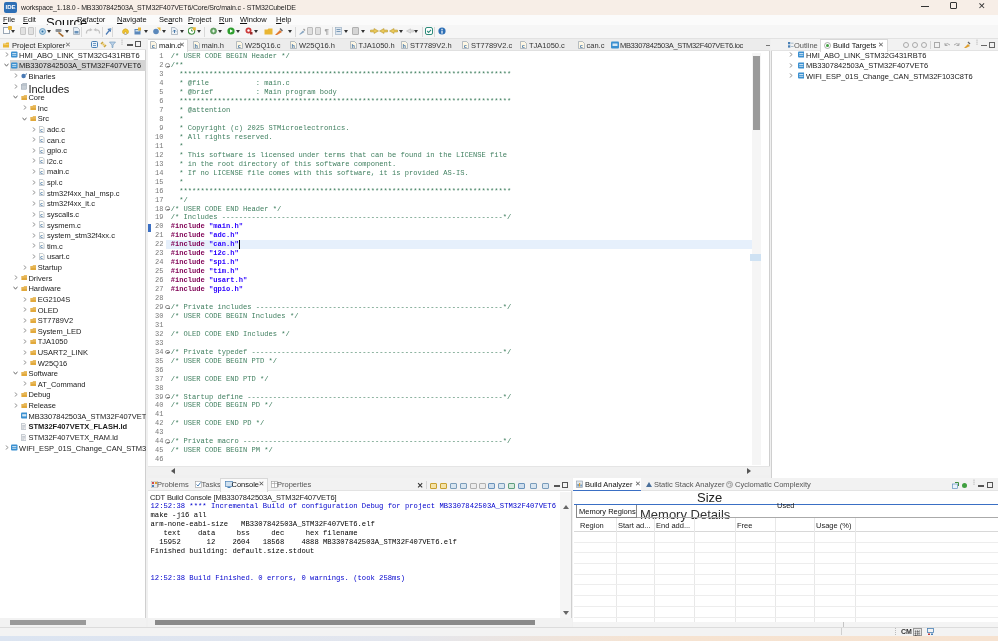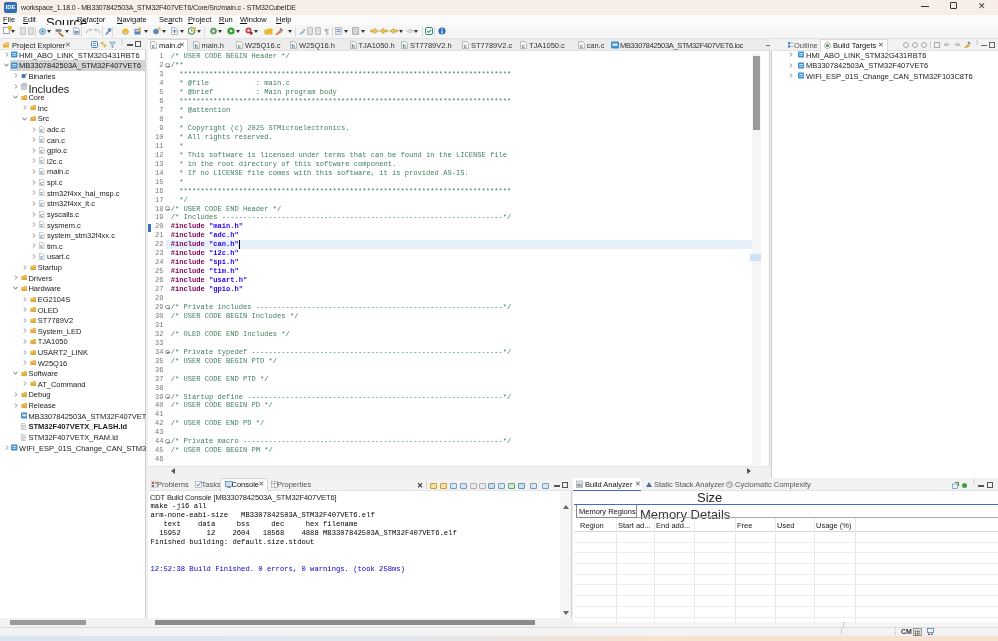--- a/index.html
+++ b/index.html
@@ -1018,21 +1018,21 @@
 <div class="abs" style="left:479px;top:482.5px;width:6.5px;height:6.5px;background:#ececec;border-radius:1px;border:1px solid #b0b0b0;"></div>
 <div class="abs" style="left:488px;top:482.5px;width:6.5px;height:6.5px;background:#cfdeed;border-radius:1px;border:1px solid #6a93bb;"></div>
 <div class="abs" style="left:498px;top:482.5px;width:6.5px;height:6.5px;background:#d8e5f0;border-radius:1px;border:1px solid #7a9cbb;"></div>
 <div class="abs" style="left:508px;top:482.5px;width:6.5px;height:6.5px;background:#d5e8dc;border-radius:1px;border:1px solid #5f9e7f;"></div>
 <div class="abs" style="left:518px;top:482.5px;width:6.5px;height:6.5px;background:#cfdeed;border-radius:1px;border:1px solid #6a93bb;"></div>
 <div class="abs" style="left:530px;top:482.5px;width:6.5px;height:6.5px;background:#d8e5f0;border-radius:1px;border:1px solid #7a9cbb;"></div>
 <div class="abs" style="left:542px;top:482.5px;width:6.5px;height:6.5px;background:#d8e5f0;border-radius:1px;border:1px solid #7a9cbb;"></div>
 <div class="abs" style="left:554px;top:485px;width:6px;height:1.5px;background:#555;"></div>
 <div class="abs" style="left:562px;top:482px;width:6px;height:6px;border:1px solid #555;"></div>
 <div class="abs" style="left:150px;top:492.5px;font-size:7.5px;color:#222;letter-spacing:-0.12px;">CDT Build Console [MB3307842503A_STM32F407VET6]</div>
-<pre class="abs mono" style="left:150.5px;top:501.5px;font-size:7.2px;line-height:9.06px;color:#000;">
+<pre class="abs mono" style="left:150.5px;top:501.5px;font-size:7.2px;line-height:9.06px;color:#000;"><span style="color:#0000cc;">12:52:38 **** Incremental Build of configuration Debug for project MB3307842503A_STM32F407VET6</span>
 make -j16 all 
 arm-none-eabi-size   MB3307842503A_STM32F407VET6.elf 
    text    data     bss     dec     hex filename
   15952      12    2604   18568    4888 MB3307842503A_STM32F407VET6.elf
 Finished building: default.size.stdout
 
 
 <span style="color:#0000cc;">12:52:38 Build Finished. 0 errors, 0 warnings. (took 258ms)</span></pre>
 <div class="abs" style="left:560px;top:492px;width:11px;height:126px;background:#f5f5f5;"></div>
 <div class="abs" style="left:563px;top:505px;width:0;height:0;border-left:3px solid transparent;border-right:3px solid transparent;border-bottom:4px solid #666;"></div>
@@ -1079,21 +1079,21 @@
 <div class="abs" style="left:574px;top:503.5px;width:424px;height:1.5px;background:#3a6fc4;"></div>
 <div class="abs" style="left:576px;top:505px;width:61px;height:13px;background:#fff;border:1px solid #888;border-top:none;"></div>
 <div class="abs" style="left:579px;top:507px;font-size:7.5px;color:#111;">Memory Regions</div>
 <div class="abs" style="left:640px;top:507px;font-size:13px;color:#333;">Memory Details</div>
 <div class="abs" style="left:637px;top:517px;width:361px;height:1px;background:#aaa;"></div>
 <div class="abs" style="left:580px;top:520.5px;font-size:7.5px;color:#222;">Region</div>
 <div class="abs" style="left:618px;top:520.5px;font-size:7.5px;color:#222;">Start ad...</div>
 <div class="abs" style="left:656px;top:520.5px;font-size:7.5px;color:#222;">End add...</div>
 <div class="abs" style="left:697px;top:490px;font-size:13px;color:#222;">Size</div>
 <div class="abs" style="left:737px;top:520.5px;font-size:7.5px;color:#222;">Free</div>
-<div class="abs" style="left:777px;top:521px;font-size:7.5px;color:#222;">Used</div>
+<div class="abs" style="left:777px;top:501px;font-size:7.5px;color:#222;">Used</div>
 <div class="abs" style="left:816px;top:520.5px;font-size:7.5px;color:#222;">Usage (%)</div>
 <div class="abs" style="left:574px;top:530.8px;width:424px;height:1px;background:#d8d8d8;"></div>
 <div class="abs" style="left:616px;top:518px;width:1px;height:103.5px;background:#e8e8e8;"></div>
 <div class="abs" style="left:654px;top:518px;width:1px;height:103.5px;background:#e8e8e8;"></div>
 <div class="abs" style="left:694px;top:518px;width:1px;height:103.5px;background:#e8e8e8;"></div>
 <div class="abs" style="left:735px;top:518px;width:1px;height:103.5px;background:#e8e8e8;"></div>
 <div class="abs" style="left:775px;top:518px;width:1px;height:103.5px;background:#e8e8e8;"></div>
 <div class="abs" style="left:814px;top:518px;width:1px;height:103.5px;background:#e8e8e8;"></div>
 <div class="abs" style="left:855px;top:518px;width:1px;height:103.5px;background:#e8e8e8;"></div>
 <div class="abs" style="left:574px;top:541.5px;width:424px;height:1px;background:#ededed;"></div>

